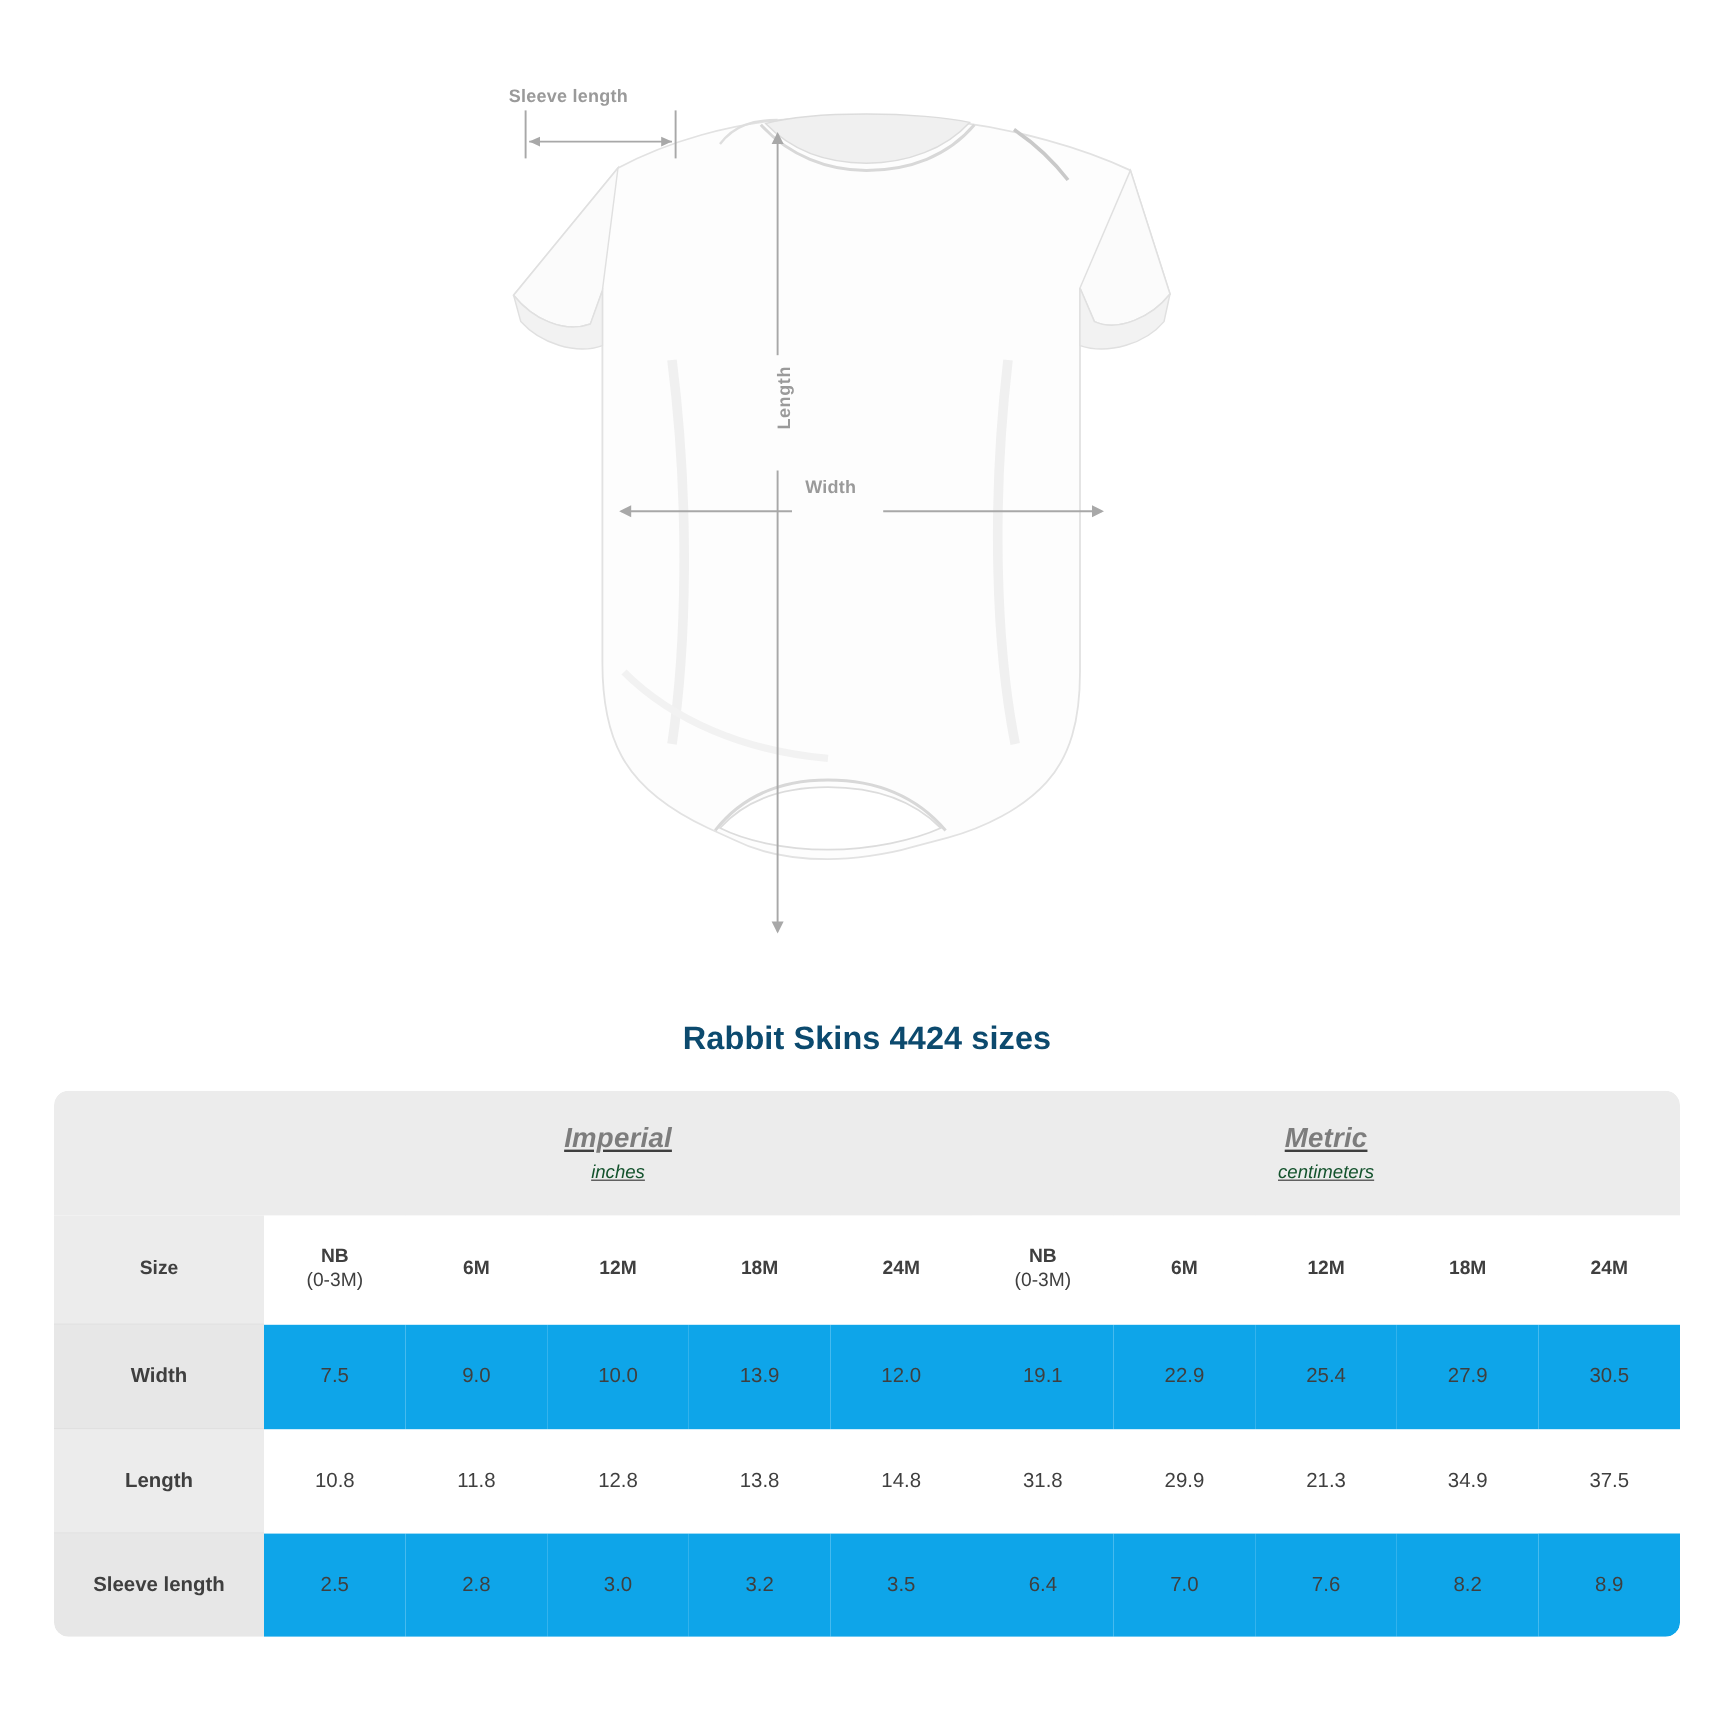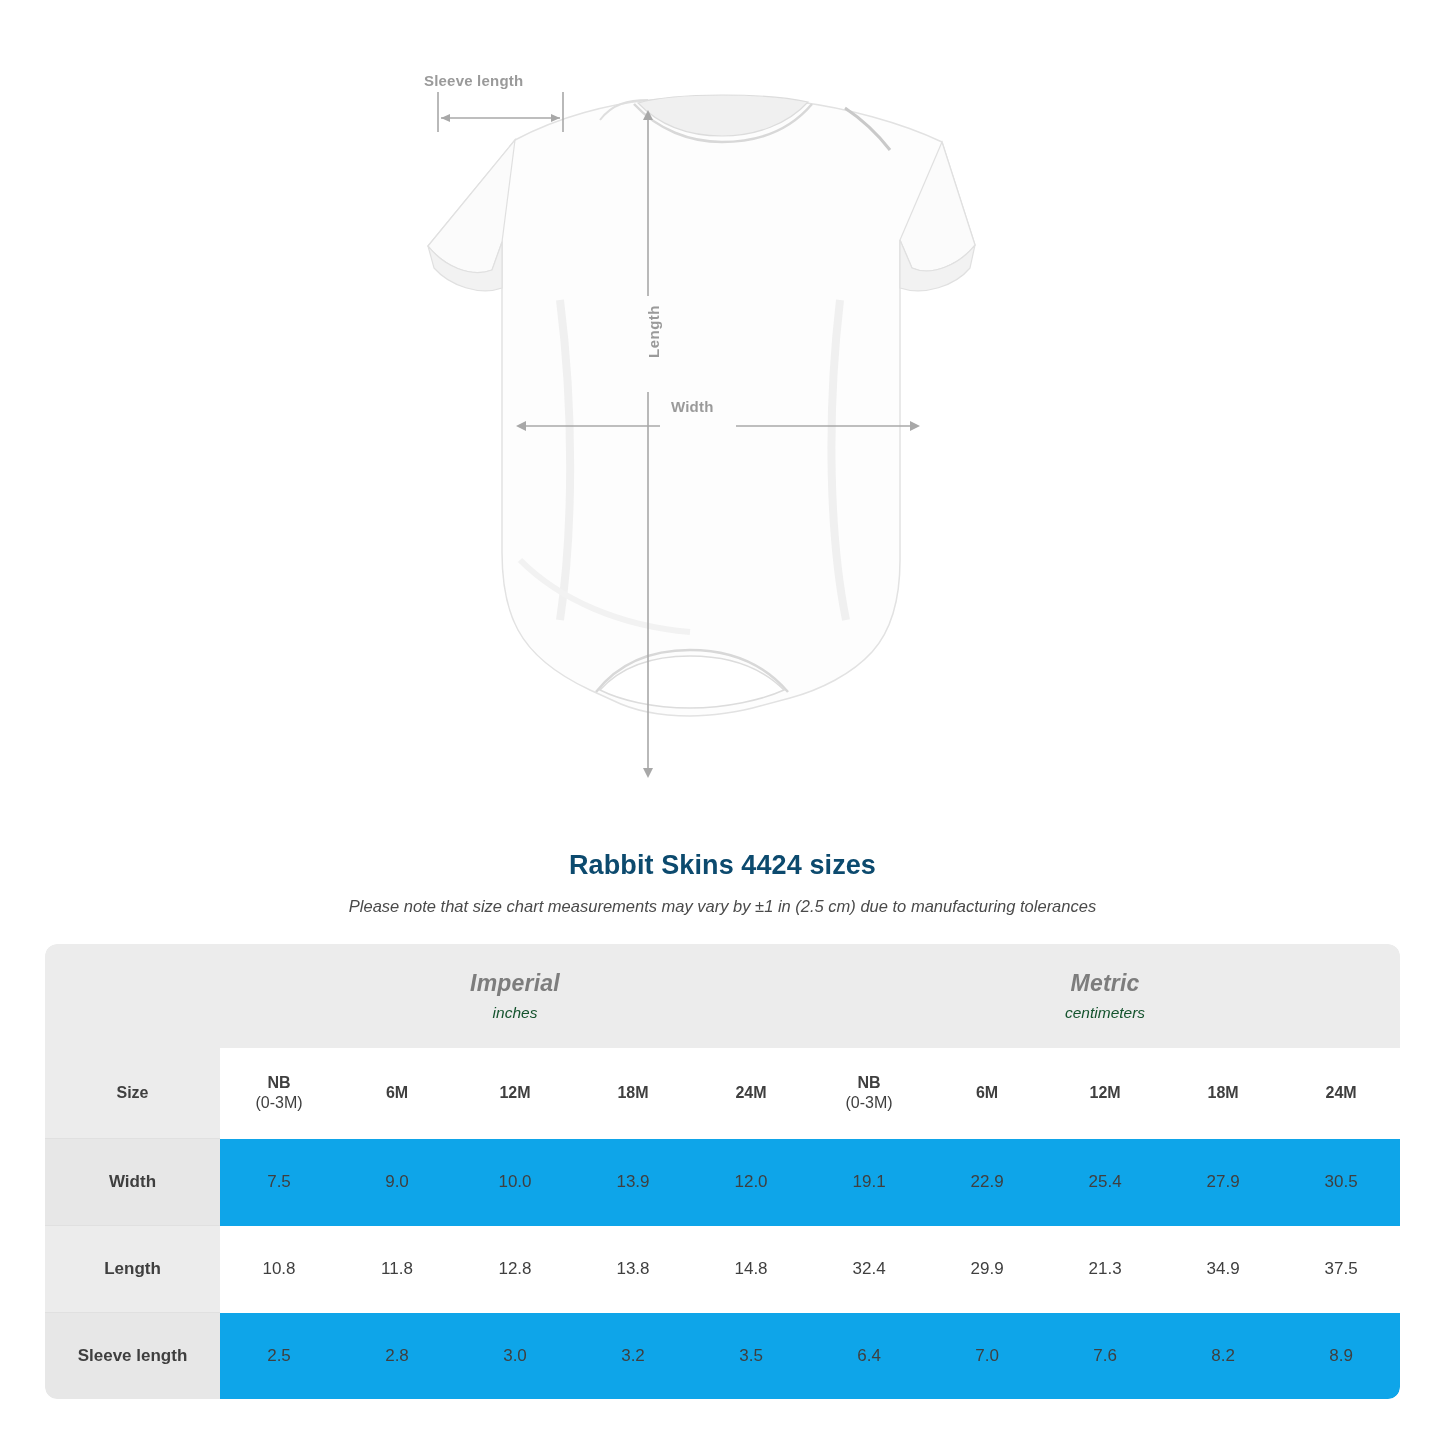--- a/index.html
+++ b/index.html
@@ -87,20 +87,21 @@
     border: 0;
     text-align: center;
     vertical-align: middle;
   }
 
   
   .unit-row td {
     background: #ececec;
     height: 104px;
     padding: 0;
+    text-decoration: underline;
   }
   .unit-name {
     font-size: 23px;
     font-style: italic;
     font-weight: bold;
     color: #7d7d7d;
     letter-spacing: 0.2px;
   }
   .unit-sub {
     font-size: 15.5px;
@@ -236,21 +237,20 @@
     </g>
   </svg>
 
   <div class="dim-label sleeve">Sleeve length</div>
   <div class="dim-label width">Width</div>
   <div class="dim-label length">Length</div>
 </div>
 
 <div class="title-block">
   <h1 class="chart-title">Rabbit Skins 4424 sizes</h1>
-  <div class="chart-note">Please note that size chart measurements may vary by ±1 in (2.5 cm) due to manufacturing tolerances</div>
 </div>
 
 <div class="table-wrap">
   <table class="size-table">
     <colgroup>
       <col style="width:175px">
       <col style="width:118px">
         <col style="width:118px">
         <col style="width:118px">
         <col style="width:118px">
@@ -309,21 +309,21 @@
         <td>30.5</td>
       </tr>
 
       <tr class="data-row">
         <td class="rowlabel">Length</td>
         <td>10.8</td>
         <td>11.8</td>
         <td>12.8</td>
         <td>13.8</td>
         <td>14.8</td>
-        <td>32.4</td>
+        <td>31.8</td>
         <td>29.9</td>
         <td>21.3</td>
         <td>34.9</td>
         <td>37.5</td>
       </tr>
 
       <tr class="data-row alt">
         <td class="rowlabel">Sleeve length</td>
         <td>2.5</td>
         <td>2.8</td>

